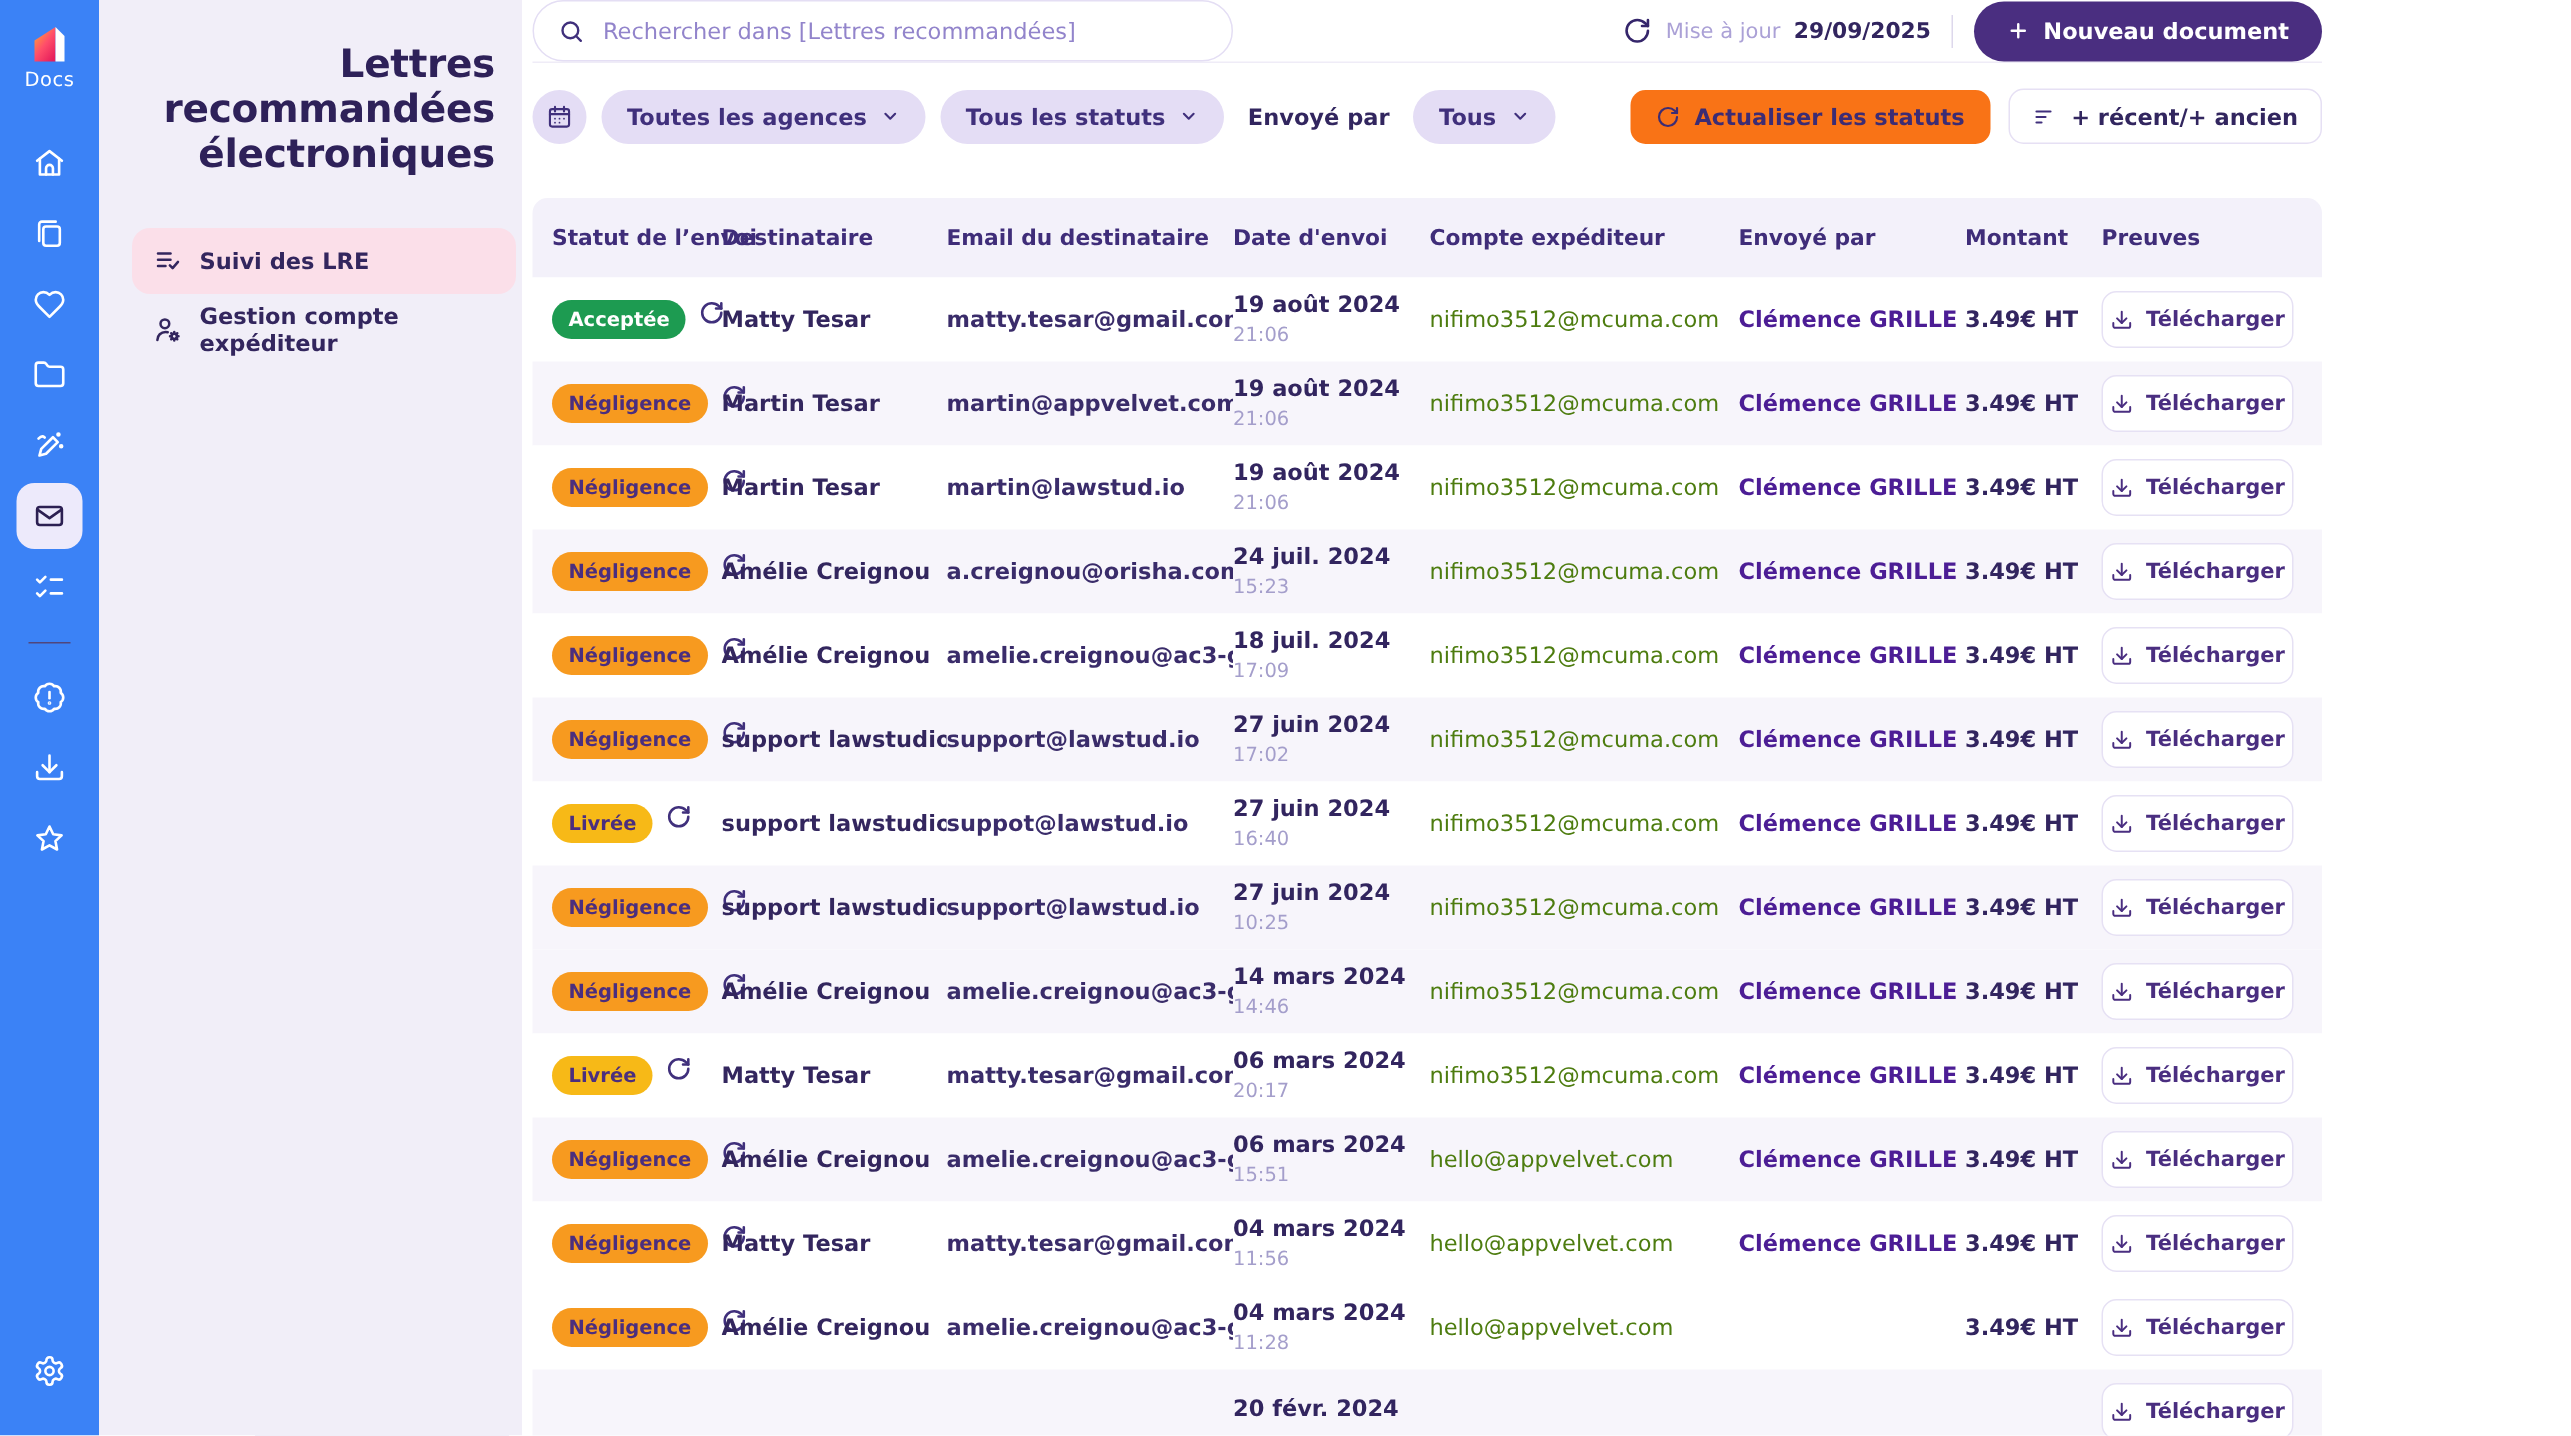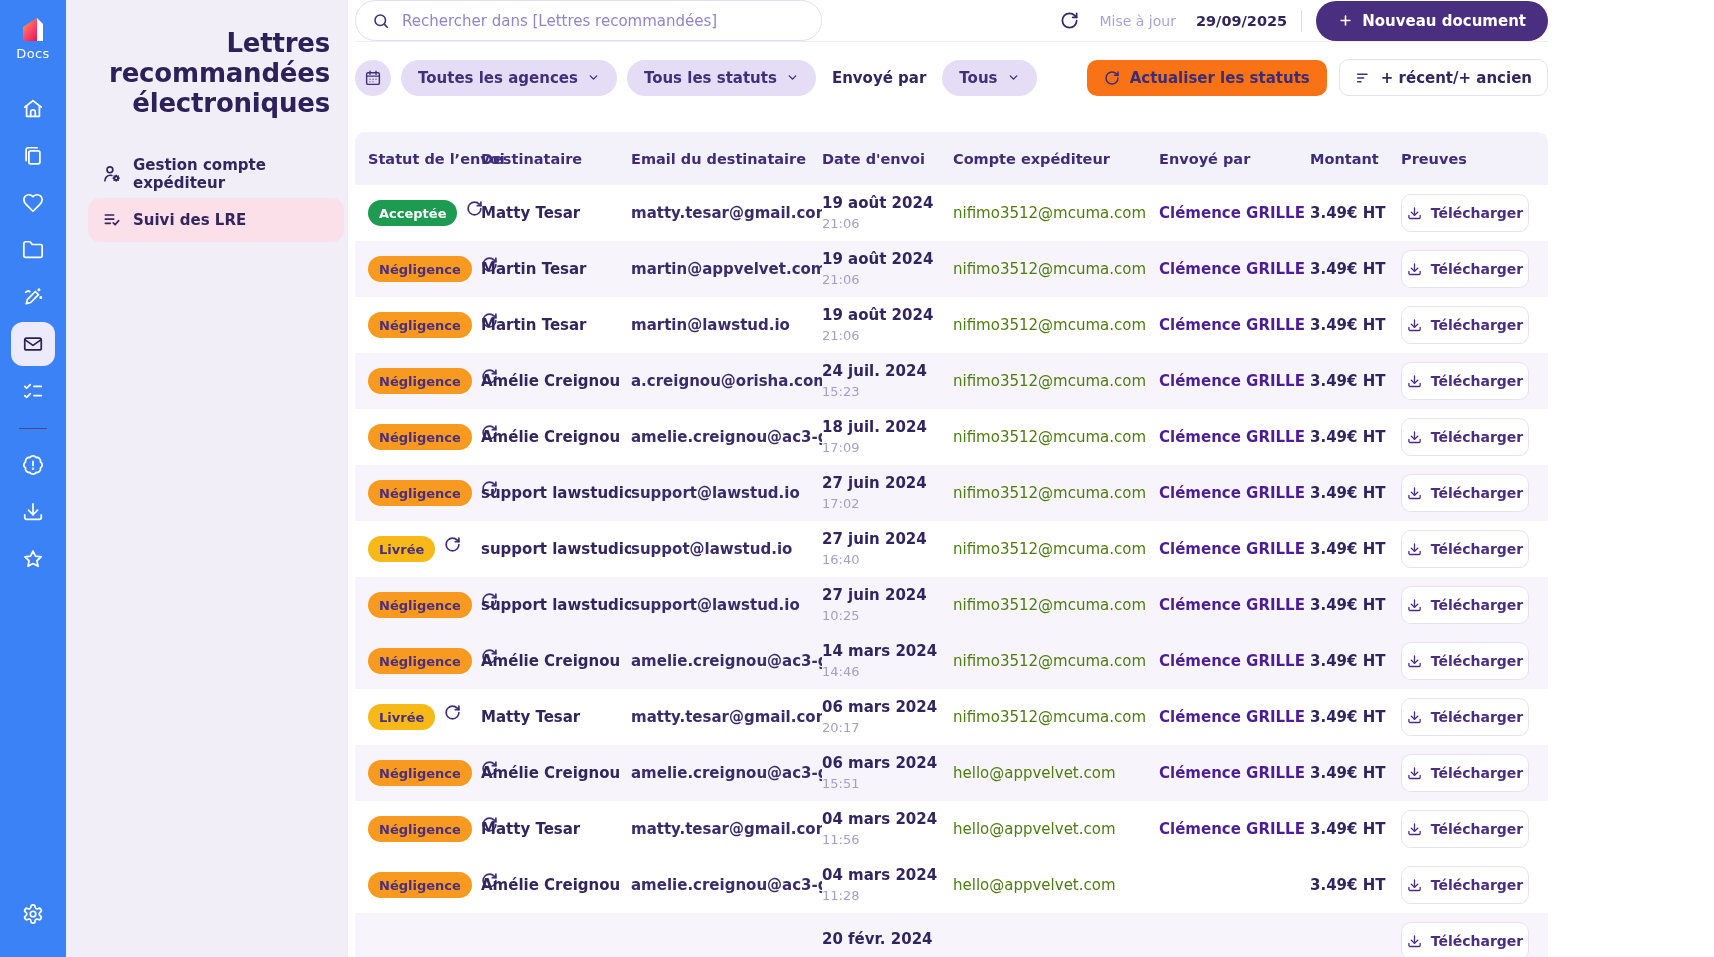--- a/index.html
+++ b/index.html
@@ -55,21 +55,21 @@
   .searchbox{
     display:flex;align-items:center;gap:10px;width:467px;height:41px;box-sizing:border-box;
     border:1.5px solid #e4def4;border-radius:21px;padding:16px 16px;background:#fff;
   }
   .searchbox svg{width:18px;height:18px;color:#40307c;flex:0 0 auto;}
   .searchbox input{
     border:none;outline:none;flex:1;font-size:15px;font-family:inherit;color:#32265f;background:transparent;
   }
   .searchbox input::placeholder{color:#9284cb;font-weight:500;}
   .top-right{margin-left:auto;display:flex;align-items:center;gap:14px;}
-  .updated{display:flex;align-items:center;gap:20px;cursor:pointer;background:none;border:none;font-family:inherit;padding:0;}
+  .updated{display:flex;align-items:center;gap:9px;cursor:pointer;background:none;border:none;font-family:inherit;padding:0;}
   .updated svg{width:19px;height:19px;color:#35266b;}
   .updated .lbl{font-size:14px;color:#aba1d6;font-weight:500;}
   .updated .date{font-size:14.5px;color:#32255f;font-weight:700;}
   .vsep{width:1px;height:22px;background:#ddd8ec;}
   .new-doc{
     display:flex;align-items:center;gap:9px;height:40px;padding:0 22px;border:none;border-radius:21px;
     background:#4a2e80;color:#fff;font-size:15px;font-weight:700;font-family:inherit;cursor:pointer;
   }
   .new-doc svg{width:15px;height:15px;}
 
@@ -227,37 +227,37 @@
             <path d="M12.22 2h-.44a2 2 0 0 0-2 2v.18a2 2 0 0 1-1 1.73l-.43.25a2 2 0 0 1-2 0l-.15-.08a2 2 0 0 0-2.73.73l-.22.38a2 2 0 0 0 .73 2.73l.15.1a2 2 0 0 1 1 1.72v.51a2 2 0 0 1-1 1.74l-.15.09a2 2 0 0 0-.73 2.73l.22.38a2 2 0 0 0 2.73.73l.15-.08a2 2 0 0 1 2 0l.43.25a2 2 0 0 1 1 1.73V20a2 2 0 0 0 2 2h.44a2 2 0 0 0 2-2v-.18a2 2 0 0 1 1-1.73l.43-.25a2 2 0 0 1 2 0l.15.08a2 2 0 0 0 2.73-.73l.22-.39a2 2 0 0 0-.73-2.73l-.15-.08a2 2 0 0 1-1-1.74v-.5a2 2 0 0 1 1-1.74l.15-.09a2 2 0 0 0 .73-2.73l-.22-.38a2 2 0 0 0-2.73-.73l-.15.08a2 2 0 0 1-2 0l-.43-.25a2 2 0 0 1-1-1.73V4a2 2 0 0 0-2-2z"></path>
             <circle cx="12" cy="12" r="3"></circle>
           </svg>
       </button>
     </div>
   </aside>
 
   <aside class="sidebar">
     <h1 class="side-title">Lettres recommandées électroniques</h1>
     <nav class="side-nav">
+      <button class="side-item active">
+        <svg viewBox="0 0 24 24" fill="none" stroke="currentColor" stroke-width="2" stroke-linecap="round" stroke-linejoin="round">
+            <path d="M4 6h10"></path>
+            <path d="M4 11h10"></path>
+            <path d="M4 16h6"></path>
+            <path d="m13.5 15.5 2.2 2.2 4.3-5"></path>
+          </svg>
+        <span>Suivi des LRE</span>
+      </button>
       <button class="side-item">
         <svg viewBox="0 0 24 24" fill="none" stroke="currentColor" stroke-width="2" stroke-linecap="round" stroke-linejoin="round">
             <circle cx="9.5" cy="7" r="3.5"></circle>
             <path d="M3.5 20c0-3.6 2.9-6.5 6.5-6.5.6 0 1.2.08 1.8.24"></path>
             <circle cx="17" cy="17" r="2.1"></circle>
             <path d="M17 13.6v1.1M17 19.3v1.1M20.4 17h-1.1M14.7 17h-1.1M19.4 14.6l-.8.8M15.4 18.6l-.8.8M19.4 19.4l-.8-.8M15.4 15.4l-.8-.8"></path>
           </svg>
         <span>Gestion compte expéditeur</span>
-      </button>
-      <button class="side-item active">
-        <svg viewBox="0 0 24 24" fill="none" stroke="currentColor" stroke-width="2" stroke-linecap="round" stroke-linejoin="round">
-            <path d="M4 6h10"></path>
-            <path d="M4 11h10"></path>
-            <path d="M4 16h6"></path>
-            <path d="m13.5 15.5 2.2 2.2 4.3-5"></path>
-          </svg>
-        <span>Suivi des LRE</span>
       </button>
     </nav>
   </aside>
 
   <main class="main">
 
     <header class="topbar">
       <div class="searchbox">
         <svg viewBox="0 0 24 24" fill="none" stroke="currentColor" stroke-width="2.1" stroke-linecap="round">
             <circle cx="11" cy="11" r="7"></circle>

